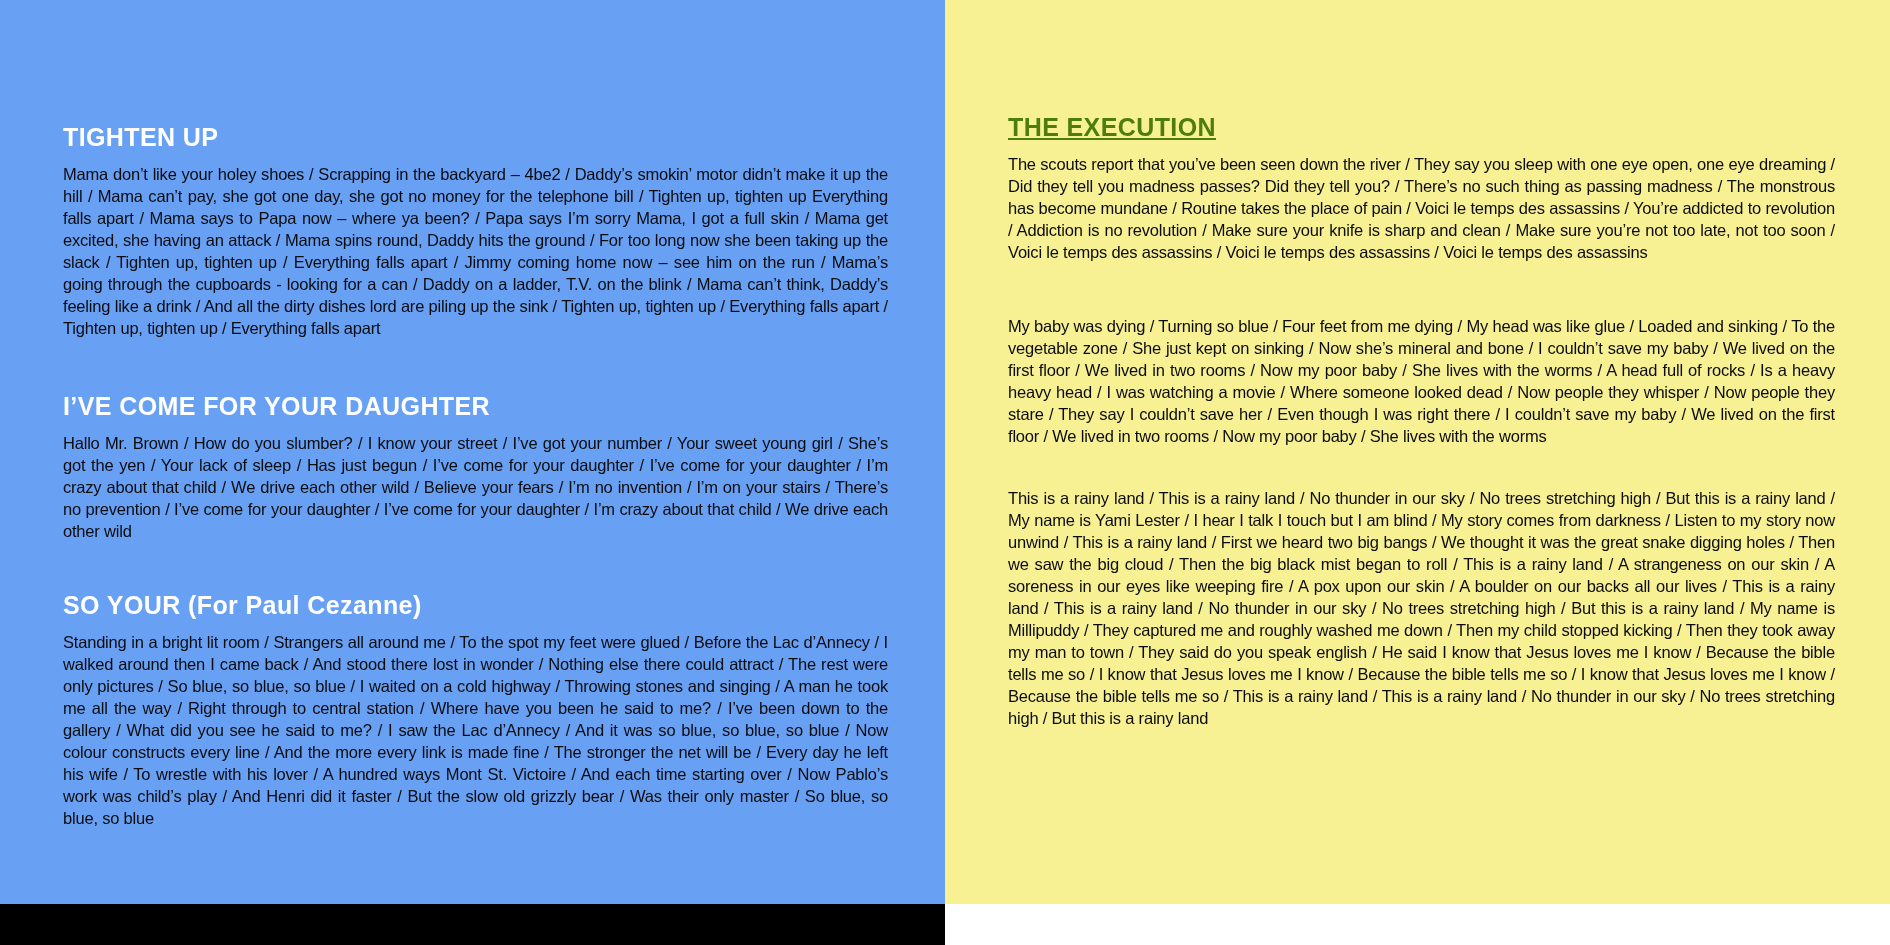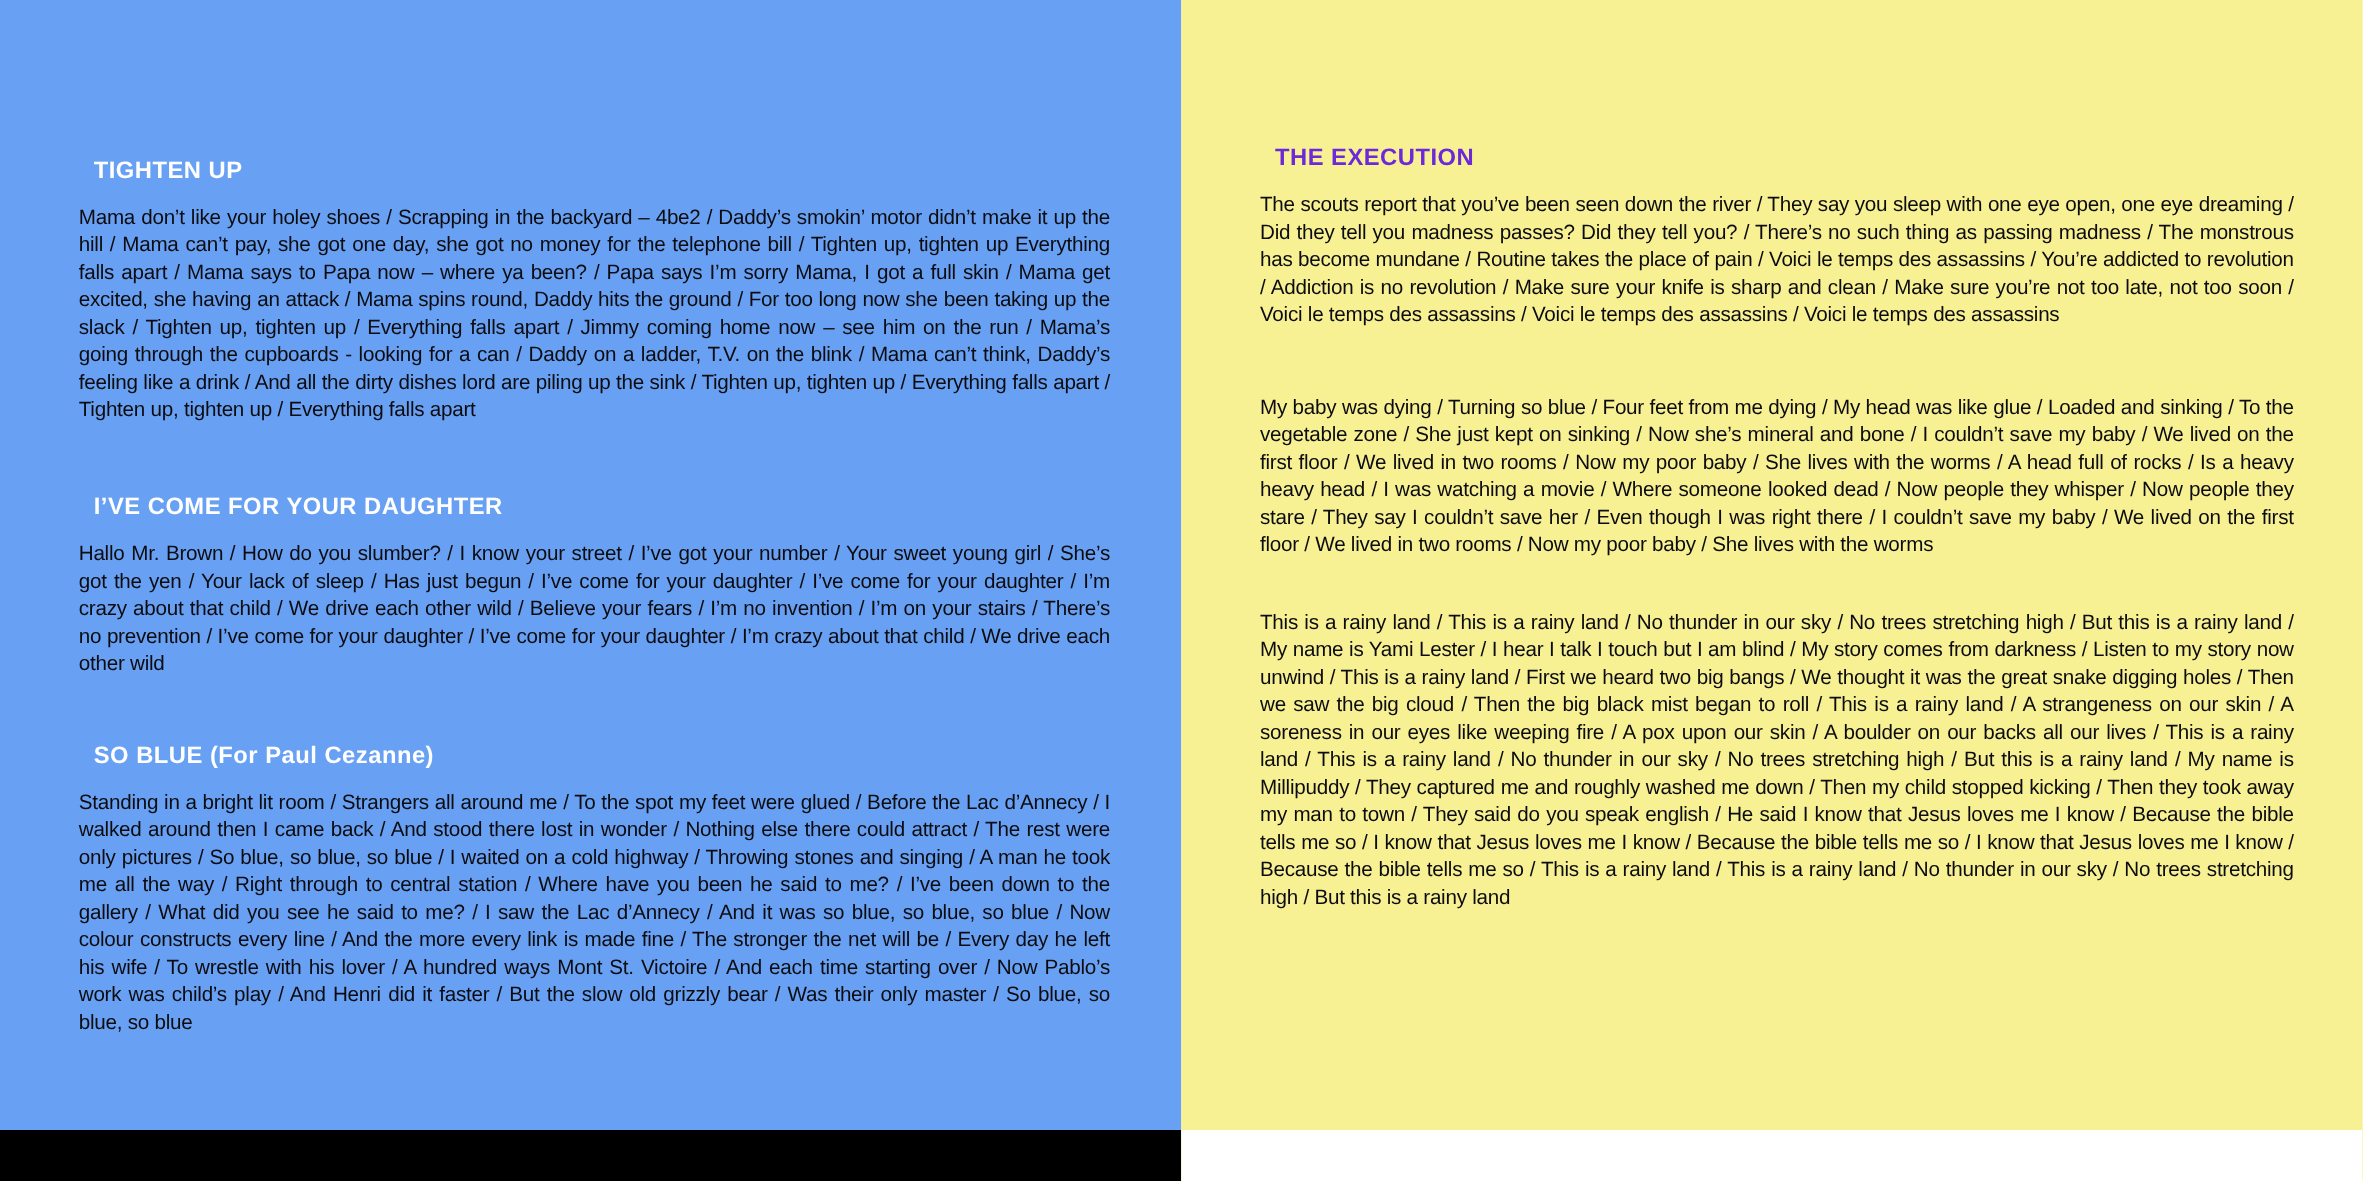--- a/index.html
+++ b/index.html
@@ -26,28 +26,28 @@
   .page-right { background: #f8f193; }
 
   .page-content {
     position: absolute;
     left: 63px;
   }
   .content-left  { top: 126px; right: 57px; }
   .content-right { top: 116px; right: 55px; }
 
   .song-title {
-    margin: 0 0 15px 12px;
-    font-size: 19px;
+    margin: 0 0 15px 0;
+    font-size: 25px;
     line-height: 22px;
     font-weight: bold;
     letter-spacing: 0.4px;
   }
   .page-left  .song-title { color: #ffffff; }
-  .page-right .song-title { color: #6d28d9; }
+  .page-right .song-title { color: #4d7c0f; text-decoration: underline; }
 
   .lyrics {
     margin: 0;
     font-size: 16.5px;
     line-height: 22px;
     letter-spacing: -0.2px;
     text-align: justify;
     color: #0c0c10;
   }
 
@@ -79,21 +79,21 @@
         <h2 class="song-title">TIGHTEN UP</h2>
         <p class="lyrics">Mama don’t like your holey shoes / Scrapping in the backyard – 4be2 / Daddy’s smokin’ motor didn’t make it up the hill / Mama can’t pay, she got one day, she got no money for the telephone bill / Tighten up, tighten up Everything falls apart / Mama says to Papa now – where ya been? / Papa says I’m sorry Mama, I got a full skin / Mama get excited, she having an attack / Mama spins round, Daddy hits the ground / For too long now she been taking up the slack / Tighten up, tighten up / Everything falls apart / Jimmy coming home now – see him on the run / Mama’s going through the cupboards - looking for a can / Daddy on a ladder, T.V. on the blink / Mama can’t think, Daddy’s feeling like a drink / And all the dirty dishes lord are piling up the sink / Tighten up, tighten up / Everything falls apart / Tighten up, tighten up / Everything falls apart</p>
       </section>
 
       <section class="song gap-2">
         <h2 class="song-title">I’VE COME FOR YOUR DAUGHTER</h2>
         <p class="lyrics">Hallo Mr. Brown / How do you slumber? / I know your street / I’ve got your number / Your sweet young girl / She’s got the yen / Your lack of sleep / Has just begun / I’ve come for your daughter / I’ve come for your daughter / I’m crazy about that child / We drive each other wild / Believe your fears / I’m no invention / I’m on your stairs / There’s no prevention / I’ve come for your daughter / I’ve come for your daughter / I’m crazy about that child / We drive each other wild</p>
       </section>
 
       <section class="song gap-0">
-        <h2 class="song-title">SO BLUE (For Paul Cezanne)</h2>
+        <h2 class="song-title">SO YOUR (For Paul Cezanne)</h2>
         <p class="lyrics">Standing in a bright lit room / Strangers all around me / To the spot my feet were glued / Before the Lac d’Annecy / I walked around then I came back / And stood there lost in wonder / Nothing else there could attract / The rest were only pictures / So blue, so blue, so blue / I waited on a cold highway / Throwing stones and singing / A man he took me all the way / Right through to central station / Where have you been he said to me? / I’ve been down to the gallery / What did you see he said to me? / I saw the Lac d’Annecy / And it was so blue, so blue, so blue / Now colour constructs every line / And the more every link is made fine / The stronger the net will be / Every day he left his wife / To wrestle with his lover / A hundred ways Mont St. Victoire / And each time starting over / Now Pablo’s work was child’s play / And Henri did it faster / But the slow old grizzly bear / Was their only master / So blue, so blue, so blue</p>
       </section>
 
     </div>
     <div class="band band-black"></div>
   </div>
 
   <div class="page page-right">
     <div class="page-content content-right">
 

